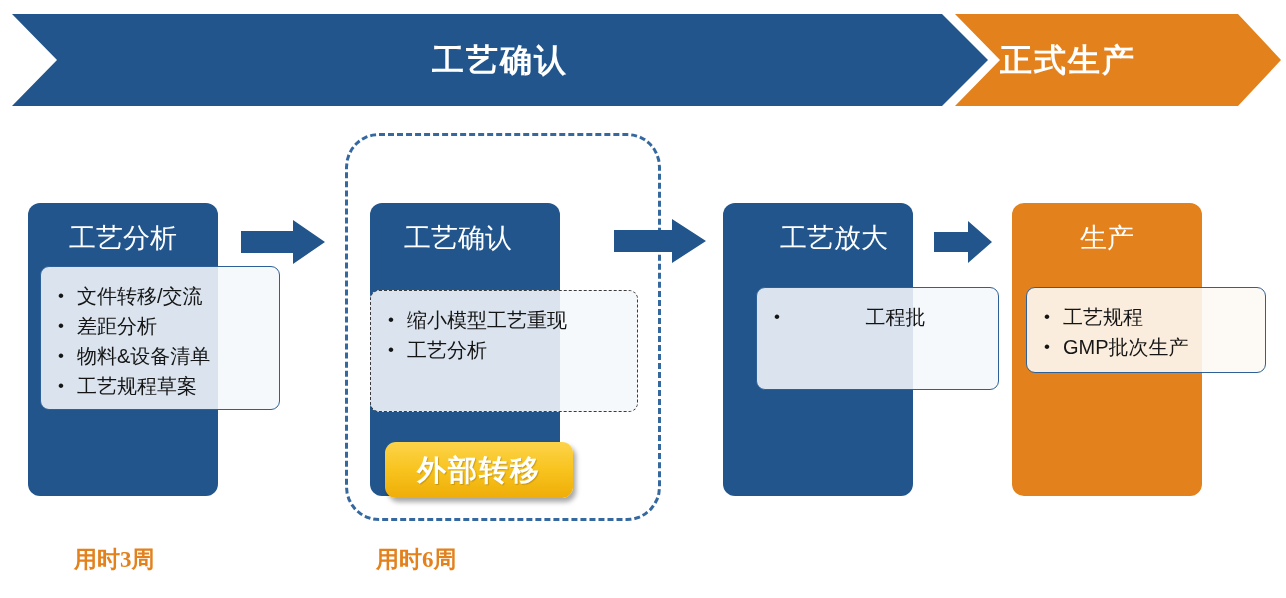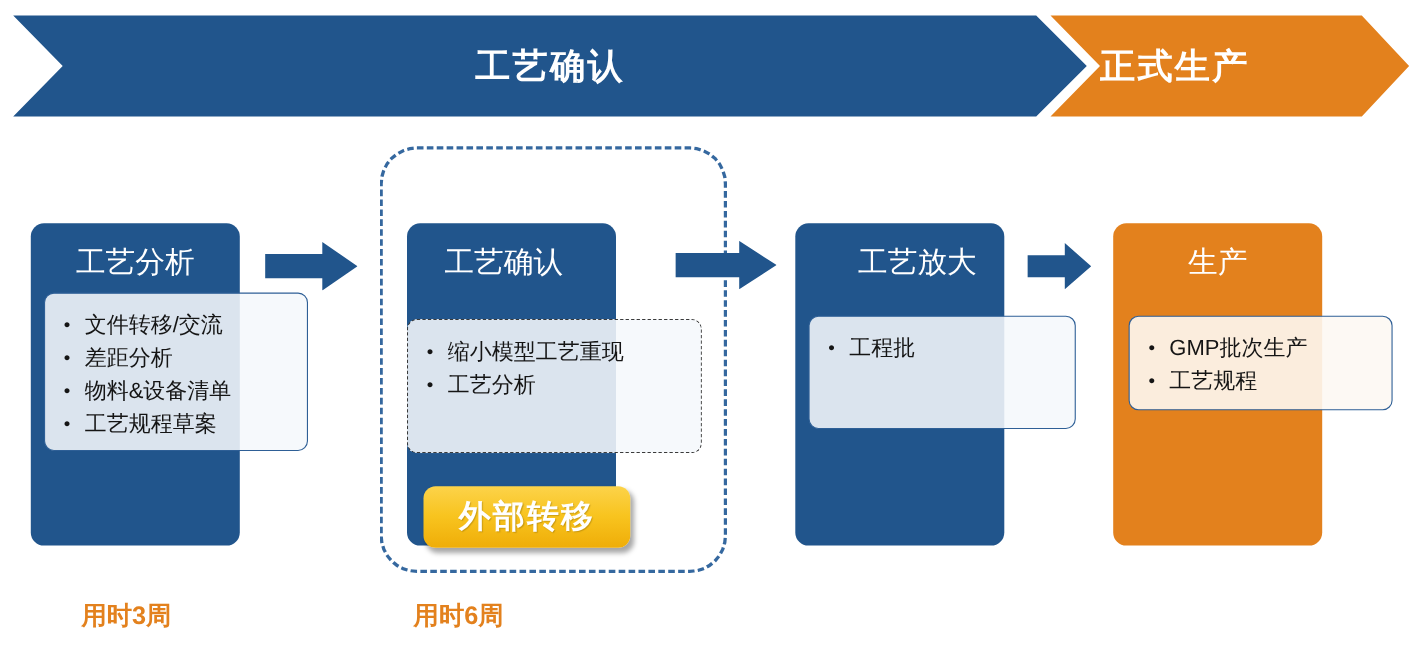--- a/index.html
+++ b/index.html
@@ -145,20 +145,21 @@
   }
 
   
   .duration-label {
     position: absolute;
     color: #e3811d;
     font-size: 23px;
     font-weight: bold;
     white-space: nowrap;
     line-height: 1;
+    font-family: Liberation Serif, serif;
   }
 </style>
 </head>
 <body>
 
 <div id="banner">
   <svg class="chevron-svg" width="1286" height="120" viewBox="0 0 1286 120">
     <polygon points="12,14 942,14 988,60 942,106 12,106 57,60" fill="#21558c"></polygon>
     <polygon points="955,14 1238,14 1281,60 1238,106 955,106 1000,60" fill="#e3811d"></polygon>
   </svg>
@@ -198,34 +199,34 @@
   <span id="external-badge-label">外部转移</span>
 </div>
 
 <svg class="flow-arrow" style="left:614px; top:219px;" width="92" height="44" viewBox="0 0 92 44">
   <polygon points="0,11 58,11 58,0 92,22 58,44 58,33 0,33" fill="#21558c"></polygon>
 </svg>
 
 <div class="stage-card blue" style="left:723px; top:203px; width:190px; height:293px;">
 </div>
 <div class="stage-title" style="left:723px; top:225px; width:190px;padding-left:16px;">工艺放大</div>
-<div class="stage-list" style="left:735px; top:287px; width:243px; height:103px;">
+<div class="stage-list" style="left:756px; top:287px; width:243px; height:103px;text-align:center;">
   <ul>
     <li>工程批</li>
   </ul>
 </div>
 
 <svg class="flow-arrow" style="left:934px; top:221px;" width="58" height="42" viewBox="0 0 58 42">
   <polygon points="0,11 34,11 34,0 58,21 34,42 34,31 0,31" fill="#21558c"></polygon>
 </svg>
 
 <div class="stage-card orange" style="left:1012px; top:203px; width:190px; height:293px;">
 </div>
 <div class="stage-title" style="left:1012px; top:225px; width:190px;">生产</div>
 <div class="stage-list on-orange" style="left:1026px; top:287px; width:240px; height:86px;">
   <ul>
+    <li>工艺规程</li>
     <li>GMP批次生产</li>
-    <li>工艺规程</li>
   </ul>
 </div>
 
 <div class="duration-label" style="left:74px; top:548px;">用时3周</div>
 <div class="duration-label" style="left:376px; top:548px;">用时6周</div>
 
 </body></html>

